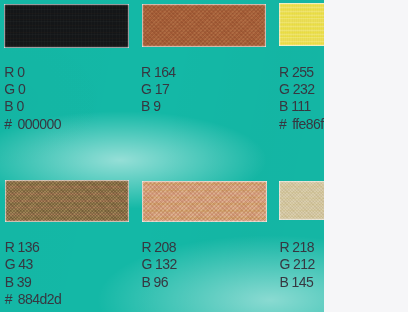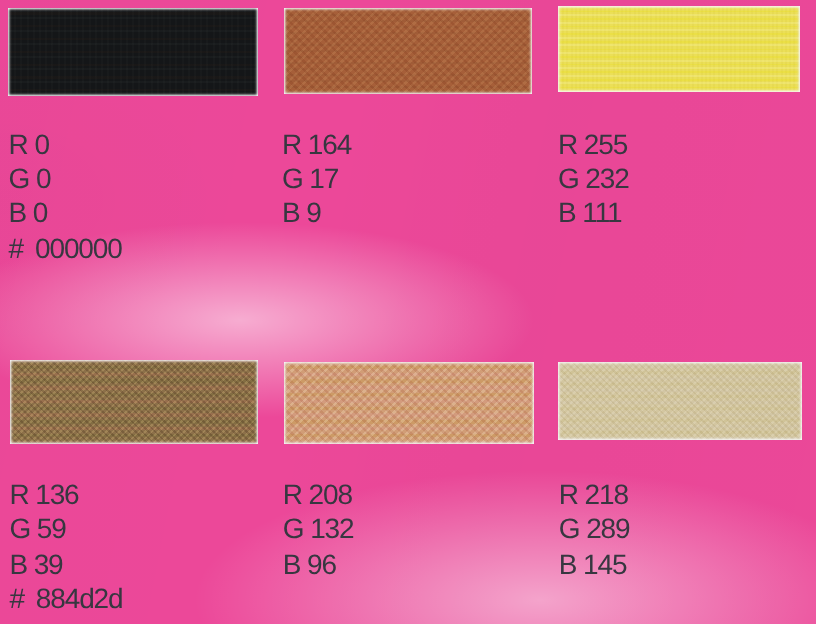--- a/index.html
+++ b/index.html
@@ -3,21 +3,21 @@
 <meta charset="utf-8">
 <title>Colour Swatch Reference</title>
 <style>
   html,body{margin:0;padding:0;}
   body{
     width:408px;height:312px;overflow:hidden;
     background:#f6f6f8;
     font-family:"Liberation Sans", sans-serif;
     position:relative;
   }
-  .page{position:absolute;left:0;top:0;width:408px;height:312px;overflow:hidden;background:#ec4899;text-decoration:underline;
+  .page{position:absolute;left:0;top:0;width:324px;height:312px;overflow:hidden;background:#14b8a6;text-decoration:underline;
     -webkit-font-smoothing:antialiased;-moz-osx-font-smoothing:grayscale;}
 
   
   .scan-streak{position:absolute;left:-60px;top:-20px;width:560px;height:380px;
     background:
       radial-gradient(ellipse 210px 70px at 180px 180px, rgba(255,255,255,0.55) 0%, rgba(255,255,255,0) 70%),
       radial-gradient(ellipse 240px 90px at 330px 320px, rgba(255,255,255,0.50) 0%, rgba(255,255,255,0) 72%),
       radial-gradient(ellipse 180px 120px at 60px 120px, rgba(0,0,0,0.012) 0%, rgba(0,0,0,0) 70%),
       linear-gradient(101deg, rgba(0,0,0,0.012) 0%, rgba(0,0,0,0.0) 38%, rgba(0,0,0,0.016) 56%, rgba(0,0,0,0.0) 100%);
     pointer-events:none;}
@@ -164,42 +164,43 @@
   <div class="lbl l2b">B 9</div>
 
   <div class="swatch sw3">
     <div class="sw-base" style="background-color: rgb(235, 223, 87);"></div>
     <div class="sw-tone"></div>
     <div class="sw-edge"></div>
   </div>
   <div class="lbl l3r">R 255</div>
   <div class="lbl l3g">G 232</div>
   <div class="lbl l3b">B 111</div>
+  <div class="lbl hex l3h"># ffe86f</div>
 
   <div class="swatch sw4">
     <div class="sw-base" style="background-color: rgb(140, 112, 73);"></div>
     <div class="sw-tone"></div>
     <div class="sw-edge"></div>
   </div>
   <div class="lbl l4r">R 136</div>
-  <div class="lbl l4g">G 59</div>
+  <div class="lbl l4g">G 43</div>
   <div class="lbl l4b">B 39</div>
   <div class="lbl hex l4h"># 884d2d</div>
 
   <div class="swatch sw5">
     <div class="sw-base" style="background-color: rgb(209, 157, 118);"></div>
     <div class="sw-tone"></div>
     <div class="sw-edge"></div>
   </div>
   <div class="lbl l5r">R 208</div>
   <div class="lbl l5g">G 132</div>
   <div class="lbl l5b">B 96</div>
 
   <div class="swatch sw6">
     <div class="sw-base" style="background-color: rgb(211, 198, 160);"></div>
     <div class="sw-tone"></div>
     <div class="sw-edge"></div>
   </div>
   <div class="lbl l6r">R 218</div>
-  <div class="lbl l6g">G 289</div>
+  <div class="lbl l6g">G 212</div>
   <div class="lbl l6b">B 145</div>
 
 </div>
 
 </body></html>

